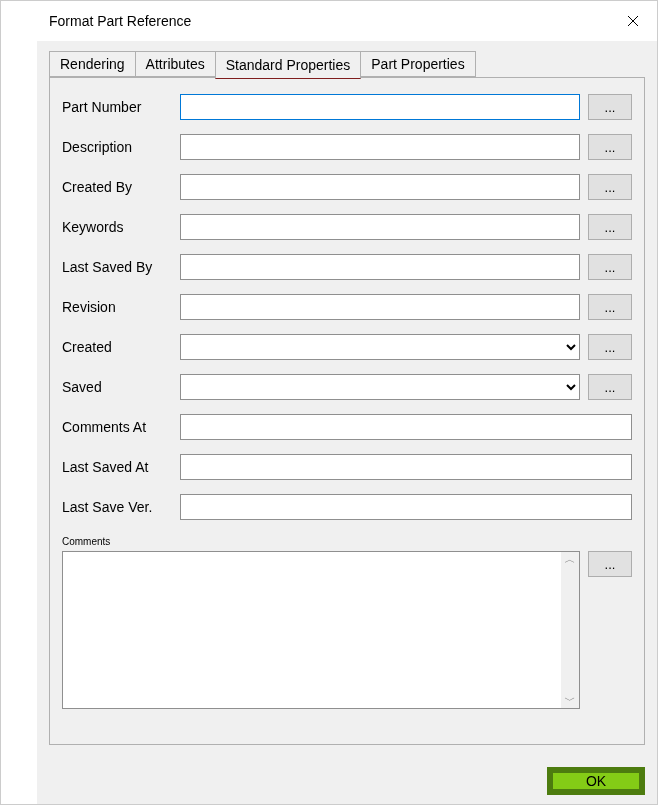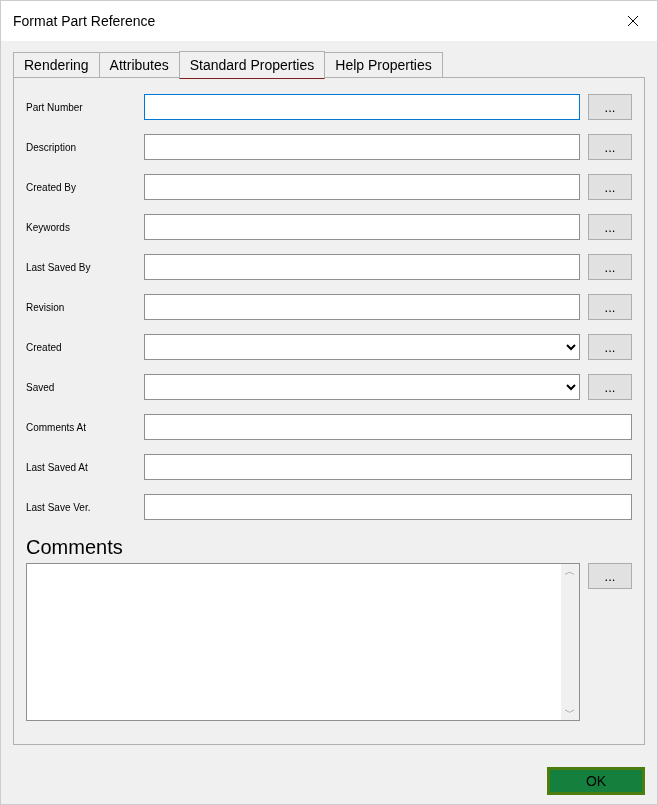--- a/index.html
+++ b/index.html
@@ -13,20 +13,21 @@
     height: 805px;
     overflow: hidden;
   }
   .window {
     width: 658px;
     height: 805px;
     background: #ffffff;
     border: 1px solid #cccccc;
     display: flex;
     flex-direction: column;
+    padding-left: 36px;
   }
   .titlebar {
     height: 40px;
     display: flex;
     align-items: center;
     justify-content: space-between;
     padding-left: 12px;
     background: #ffffff;
   }
   .titlebar .title {
@@ -43,21 +44,21 @@
   .titlebar .close svg { stroke: #000; stroke-width: 1; }
   .content {
     flex: 1;
     background: #f0f0f0;
     padding: 10px 12px 12px 12px;
     display: flex;
     flex-direction: column;
   }
   .tabstrip {
     display: flex;
-    align-items: center;
+    align-items: flex-start;
     position: relative;
     z-index: 2;
   }
   .tab {
     padding: 4px 10px;
     border: 1px solid #b0b0b0;
     background: #f0f0f0;
     cursor: pointer;
     font-size: 14px;
     margin-right: -1px;
@@ -81,21 +82,21 @@
     display: flex;
     flex-direction: column;
   }
   .form-row {
     display: flex;
     align-items: center;
     margin-bottom: 14px;
   }
   .form-row .label {
     width: 118px;
-    font-size: 10px;
+    font-size: 14px;
   }
   .form-row .field {
     flex: 1;
   }
   .form-row .browse {
     width: 44px;
     margin-left: 8px;
   }
   input[type="text"], select, .readonly-box {
     width: 100%;
@@ -121,21 +122,21 @@
     border: 1px solid #adadad;
     font-family: inherit;
     font-size: 13px;
     cursor: pointer;
     display: flex;
     align-items: center;
     justify-content: center;
     padding: 0;
   }
   .comments-label {
-    font-size: 20px;
+    font-size: 10px;
     margin-bottom: 4px;
     margin-top: 2px;
   }
   .comments-row {
     display: flex;
     flex: 1;
   }
   .comments-box {
     flex: 1;
     border: 1px solid #8f8f8f;
@@ -167,22 +168,22 @@
     padding: 0 12px;
     gap: 10px;
     background: #f0f0f0;
   }
   .footer .btn {
     width: 98px;
     height: 28px;
     font-size: 14px;
   }
   .footer .btn.default {
-    border: 3px solid #4d7c0f;
-    background: #15803d;
+    border: 6px solid #4d7c0f;
+    background: #84cc16;
   }
 </style>
 </head>
 <body>
 
 <div class="window">
 
   <div class="titlebar">
     <div class="title">Format Part Reference</div>
     <div class="close">
@@ -192,21 +193,21 @@
         </svg>
     </div>
   </div>
 
   <div class="content">
 
     <div class="tabstrip">
       <div class="tab">Rendering</div>
       <div class="tab">Attributes</div>
       <div class="tab active">Standard Properties</div>
-      <div class="tab">Help Properties</div>
+      <div class="tab">Part Properties</div>
     </div>
 
     <div class="tabpanel">
 
       <div class="form-row">
         <div class="label">Part Number</div>
         <div class="field"><input type="text" class="focused-input" value="" style=""></div>
         <div class="browse">
             <button class="btn" style="width:100%">...</button>
           </div>

